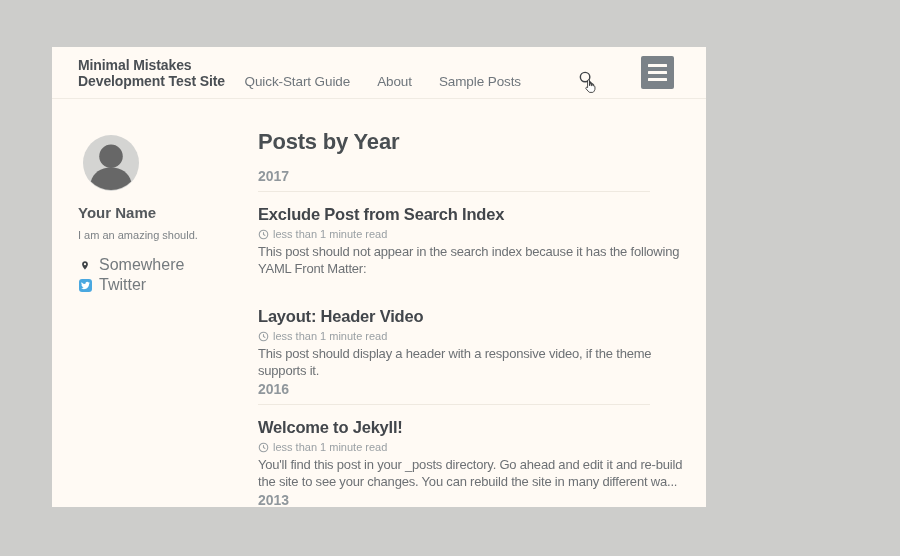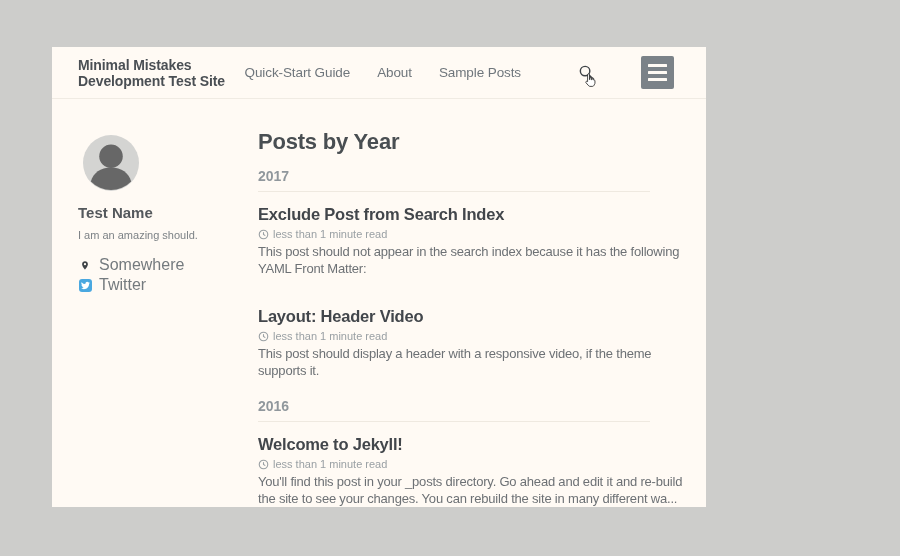--- a/index.html
+++ b/index.html
@@ -28,21 +28,21 @@
   .site-title {
     font-size: 14px;
     font-weight: 700;
     color: #4a4f54;
     letter-spacing: -0.1px;
     cursor: pointer;
   }
   .masthead-nav {
     margin-left: auto;
     display: flex;
-    align-items: center;
+    align-items: flex-end;
     gap: 27px;
   }
   .nav-link {
     font-size: 13.5px;
     color: #6f767c;
     letter-spacing: -0.1px;
     cursor: pointer;
     white-space: nowrap;
   }
   .search-wrap {
@@ -123,21 +123,21 @@
     padding: 30px 8px 0 26px;
   }
   .archive-title {
     font-size: 22px;
     font-weight: 700;
     color: #494e52;
     letter-spacing: -0.2px;
     line-height: 26px;
   }
   .year-section { margin-top: 13px; }
-  .year-section + .year-section { margin-top: 19px; }
+  .year-section + .year-section { margin-top: 2px; }
   .year-heading {
     font-size: 14px;
     font-weight: 700;
     color: #90979c;
     padding-bottom: 7px;
     border-bottom: 1px solid #efe9e0;
     max-width: 392px;
   }
   .post { margin-top: 11px; }
   .post + .post { margin-top: 28px; }
@@ -200,21 +200,21 @@
 
   <div class="content-row">
 
     <aside class="sidebar">
       <div class="avatar">
         <svg width="56" height="56" viewBox="0 0 100 100">
           <circle cx="50" cy="38" r="21" fill="#676767"></circle>
           <path d="M50 58c-19 0-32 10-36 25a50 50 0 0 0 72 0C82 68 69 58 50 58z" fill="#676767"></path>
         </svg>
       </div>
-      <div class="author-name">Test Name</div>
+      <div class="author-name">Your Name</div>
       <div class="author-bio">I am an amazing should.</div>
       <div class="author-links">
         <div class="author-link">
           <span class="ico">
             <svg width="10" height="13" viewBox="0 0 24 24">
               <path d="M12 2C8.1 2 5 5.1 5 9c0 5.2 7 13 7 13s7-7.8 7-13c0-3.9-3.1-7-7-7zm0 9.6A2.7 2.7 0 1 1 12 6.2a2.7 2.7 0 0 1 0 5.4z" fill="#3f4347"></path>
             </svg>
           </span>
           <span>Somewhere</span>
         </div>

